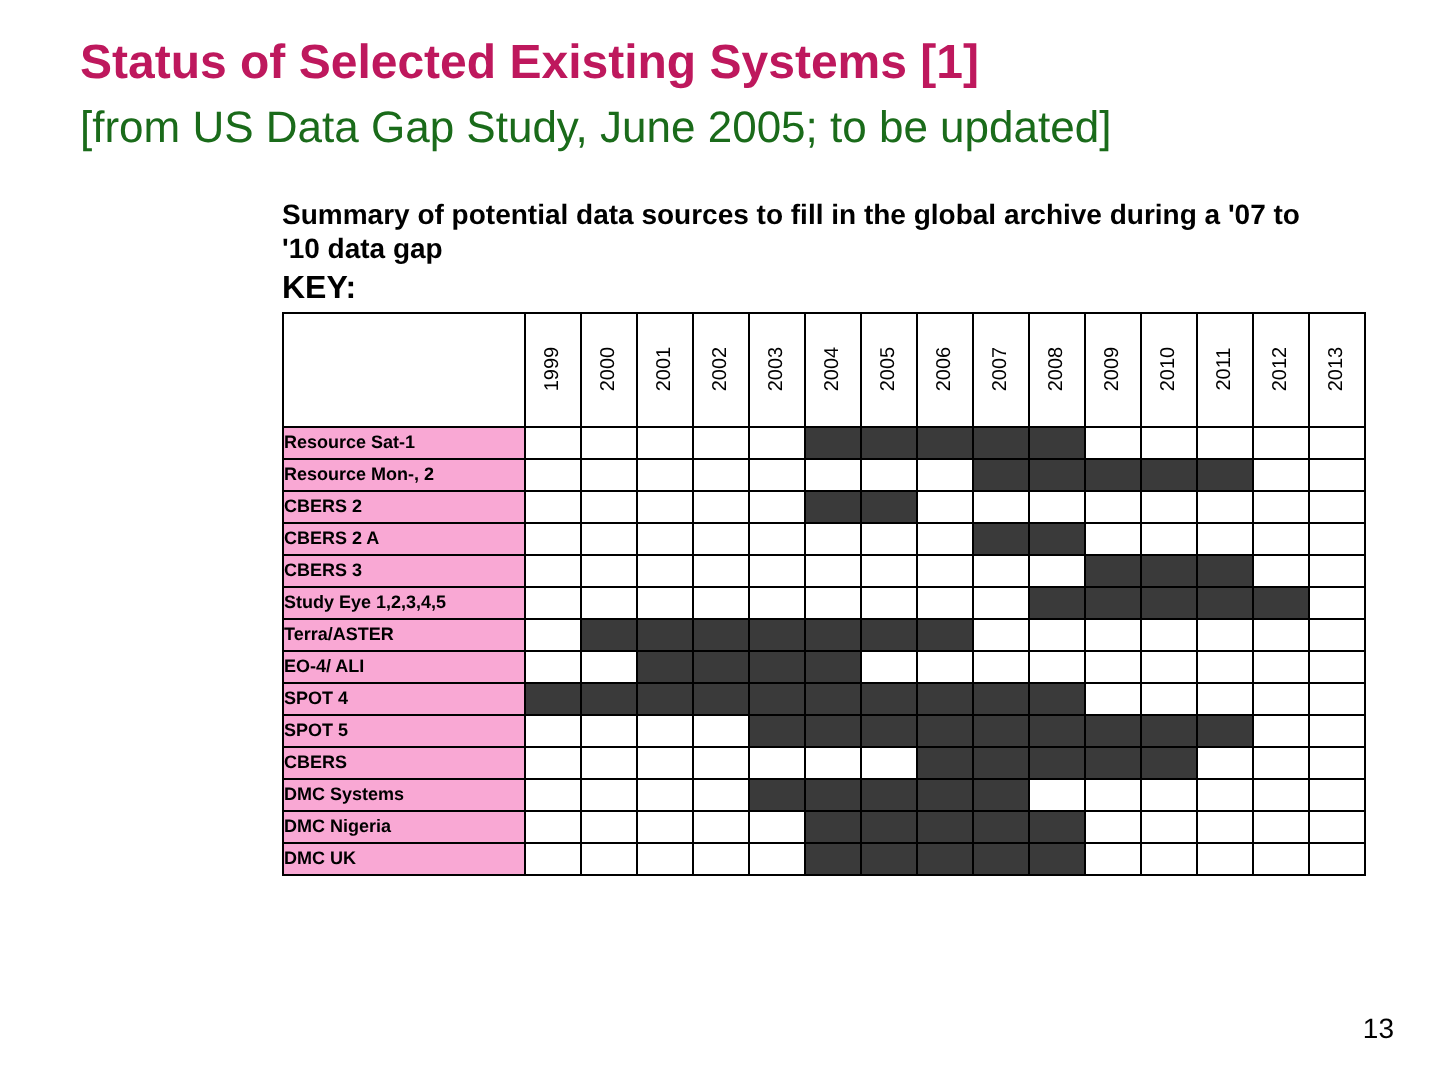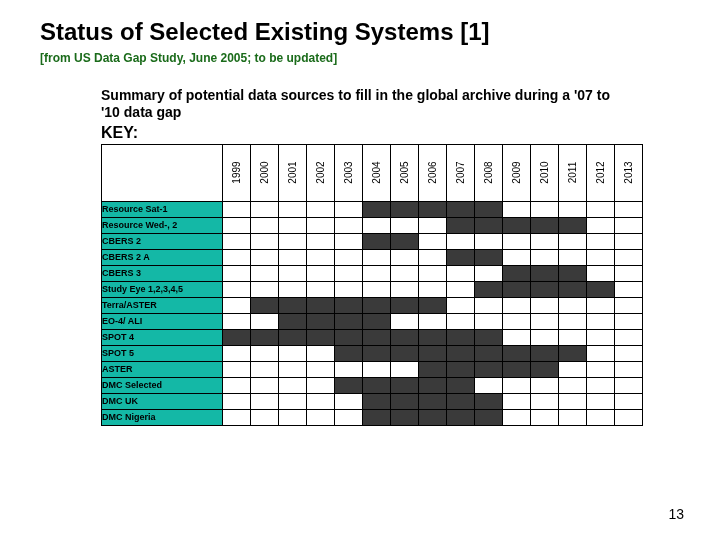--- a/index.html
+++ b/index.html
@@ -12,35 +12,35 @@
     overflow: hidden;
   }
   .slide {
     position: relative;
     width: 720px;
     height: 540px;
     box-sizing: border-box;
     padding: 18px 40px 20px 40px;
   }
   .title {
-    color: #000000;
+    color: #be185d;
     font-size: 24px;
     font-weight: bold;
     margin: 0 0 4px 0;
     line-height: 1.2;
   }
   .subtitle {
     color: #1a6b1a;
-    font-size: 12px;
-    font-weight: bold;
+    font-size: 22px;
+    font-weight: normal;
     margin: 0 0 22px 0;
   }
   .chart-area {
     position: relative;
-    margin-left: 24px;
+    margin-left: 64px;
     width: 528px;
     padding-left: 37px;
   }
   .chart-title {
     color: #000;
     font-size: 14px;
     font-weight: bold;
     line-height: 1.25;
     margin: 6px 0 2px 0;
   }
@@ -79,27 +79,27 @@
     text-align: center;
   }
   td.rowlabel {
     font-size: 9px;
     font-weight: bold;
     padding: 0 3px;
     height: 15px;
     line-height: 15px;
     white-space: nowrap;
     text-align: left;
-    background: #14b8a6;
+    background: #f9a8d4;
   }
   td.cell-on  { background: #3a3a3a; }
   td.cell-off { background: #fff; }
   .page-num {
     position: absolute;
-    right: 36px;
+    right: 23px;
     bottom: 18px;
     font-size: 14px;
     color: #000;
   }
 </style>
 </head>
 <body>
 
 <div class="slide">
 
@@ -176,21 +176,21 @@
             <td class="cell-on"></td>
             <td class="cell-on"></td>
             <td class="cell-on"></td>
             <td class="cell-off"></td>
             <td class="cell-off"></td>
             <td class="cell-off"></td>
             <td class="cell-off"></td>
             <td class="cell-off"></td>
           </tr>
           <tr>
-            <td class="rowlabel">Resource Wed-, 2</td>
+            <td class="rowlabel">Resource Mon-, 2</td>
             <td class="cell-off"></td>
             <td class="cell-off"></td>
             <td class="cell-off"></td>
             <td class="cell-off"></td>
             <td class="cell-off"></td>
             <td class="cell-off"></td>
             <td class="cell-off"></td>
             <td class="cell-off"></td>
             <td class="cell-on"></td>
             <td class="cell-on"></td>
@@ -338,75 +338,75 @@
             <td class="cell-on"></td>
             <td class="cell-on"></td>
             <td class="cell-on"></td>
             <td class="cell-on"></td>
             <td class="cell-on"></td>
             <td class="cell-on"></td>
             <td class="cell-off"></td>
             <td class="cell-off"></td>
           </tr>
           <tr>
-            <td class="rowlabel">ASTER</td>
-            <td class="cell-off"></td>
-            <td class="cell-off"></td>
-            <td class="cell-off"></td>
-            <td class="cell-off"></td>
-            <td class="cell-off"></td>
-            <td class="cell-off"></td>
-            <td class="cell-off"></td>
-            <td class="cell-on"></td>
-            <td class="cell-on"></td>
-            <td class="cell-on"></td>
-            <td class="cell-on"></td>
-            <td class="cell-on"></td>
-            <td class="cell-off"></td>
-            <td class="cell-off"></td>
-            <td class="cell-off"></td>
-          </tr>
-          <tr>
-            <td class="rowlabel">DMC Selected</td>
-            <td class="cell-off"></td>
-            <td class="cell-off"></td>
-            <td class="cell-off"></td>
-            <td class="cell-off"></td>
-            <td class="cell-on"></td>
-            <td class="cell-on"></td>
-            <td class="cell-on"></td>
-            <td class="cell-on"></td>
-            <td class="cell-on"></td>
-            <td class="cell-off"></td>
+            <td class="rowlabel">CBERS</td>
+            <td class="cell-off"></td>
+            <td class="cell-off"></td>
+            <td class="cell-off"></td>
+            <td class="cell-off"></td>
+            <td class="cell-off"></td>
+            <td class="cell-off"></td>
+            <td class="cell-off"></td>
+            <td class="cell-on"></td>
+            <td class="cell-on"></td>
+            <td class="cell-on"></td>
+            <td class="cell-on"></td>
+            <td class="cell-on"></td>
+            <td class="cell-off"></td>
+            <td class="cell-off"></td>
+            <td class="cell-off"></td>
+          </tr>
+          <tr>
+            <td class="rowlabel">DMC Systems</td>
+            <td class="cell-off"></td>
+            <td class="cell-off"></td>
+            <td class="cell-off"></td>
+            <td class="cell-off"></td>
+            <td class="cell-on"></td>
+            <td class="cell-on"></td>
+            <td class="cell-on"></td>
+            <td class="cell-on"></td>
+            <td class="cell-on"></td>
+            <td class="cell-off"></td>
+            <td class="cell-off"></td>
+            <td class="cell-off"></td>
+            <td class="cell-off"></td>
+            <td class="cell-off"></td>
+            <td class="cell-off"></td>
+          </tr>
+          <tr>
+            <td class="rowlabel">DMC Nigeria</td>
+            <td class="cell-off"></td>
+            <td class="cell-off"></td>
+            <td class="cell-off"></td>
+            <td class="cell-off"></td>
+            <td class="cell-off"></td>
+            <td class="cell-on"></td>
+            <td class="cell-on"></td>
+            <td class="cell-on"></td>
+            <td class="cell-on"></td>
+            <td class="cell-on"></td>
             <td class="cell-off"></td>
             <td class="cell-off"></td>
             <td class="cell-off"></td>
             <td class="cell-off"></td>
             <td class="cell-off"></td>
           </tr>
           <tr>
             <td class="rowlabel">DMC UK</td>
-            <td class="cell-off"></td>
-            <td class="cell-off"></td>
-            <td class="cell-off"></td>
-            <td class="cell-off"></td>
-            <td class="cell-off"></td>
-            <td class="cell-on"></td>
-            <td class="cell-on"></td>
-            <td class="cell-on"></td>
-            <td class="cell-on"></td>
-            <td class="cell-on"></td>
-            <td class="cell-off"></td>
-            <td class="cell-off"></td>
-            <td class="cell-off"></td>
-            <td class="cell-off"></td>
-            <td class="cell-off"></td>
-          </tr>
-          <tr>
-            <td class="rowlabel">DMC Nigeria</td>
             <td class="cell-off"></td>
             <td class="cell-off"></td>
             <td class="cell-off"></td>
             <td class="cell-off"></td>
             <td class="cell-off"></td>
             <td class="cell-on"></td>
             <td class="cell-on"></td>
             <td class="cell-on"></td>
             <td class="cell-on"></td>
             <td class="cell-on"></td>

